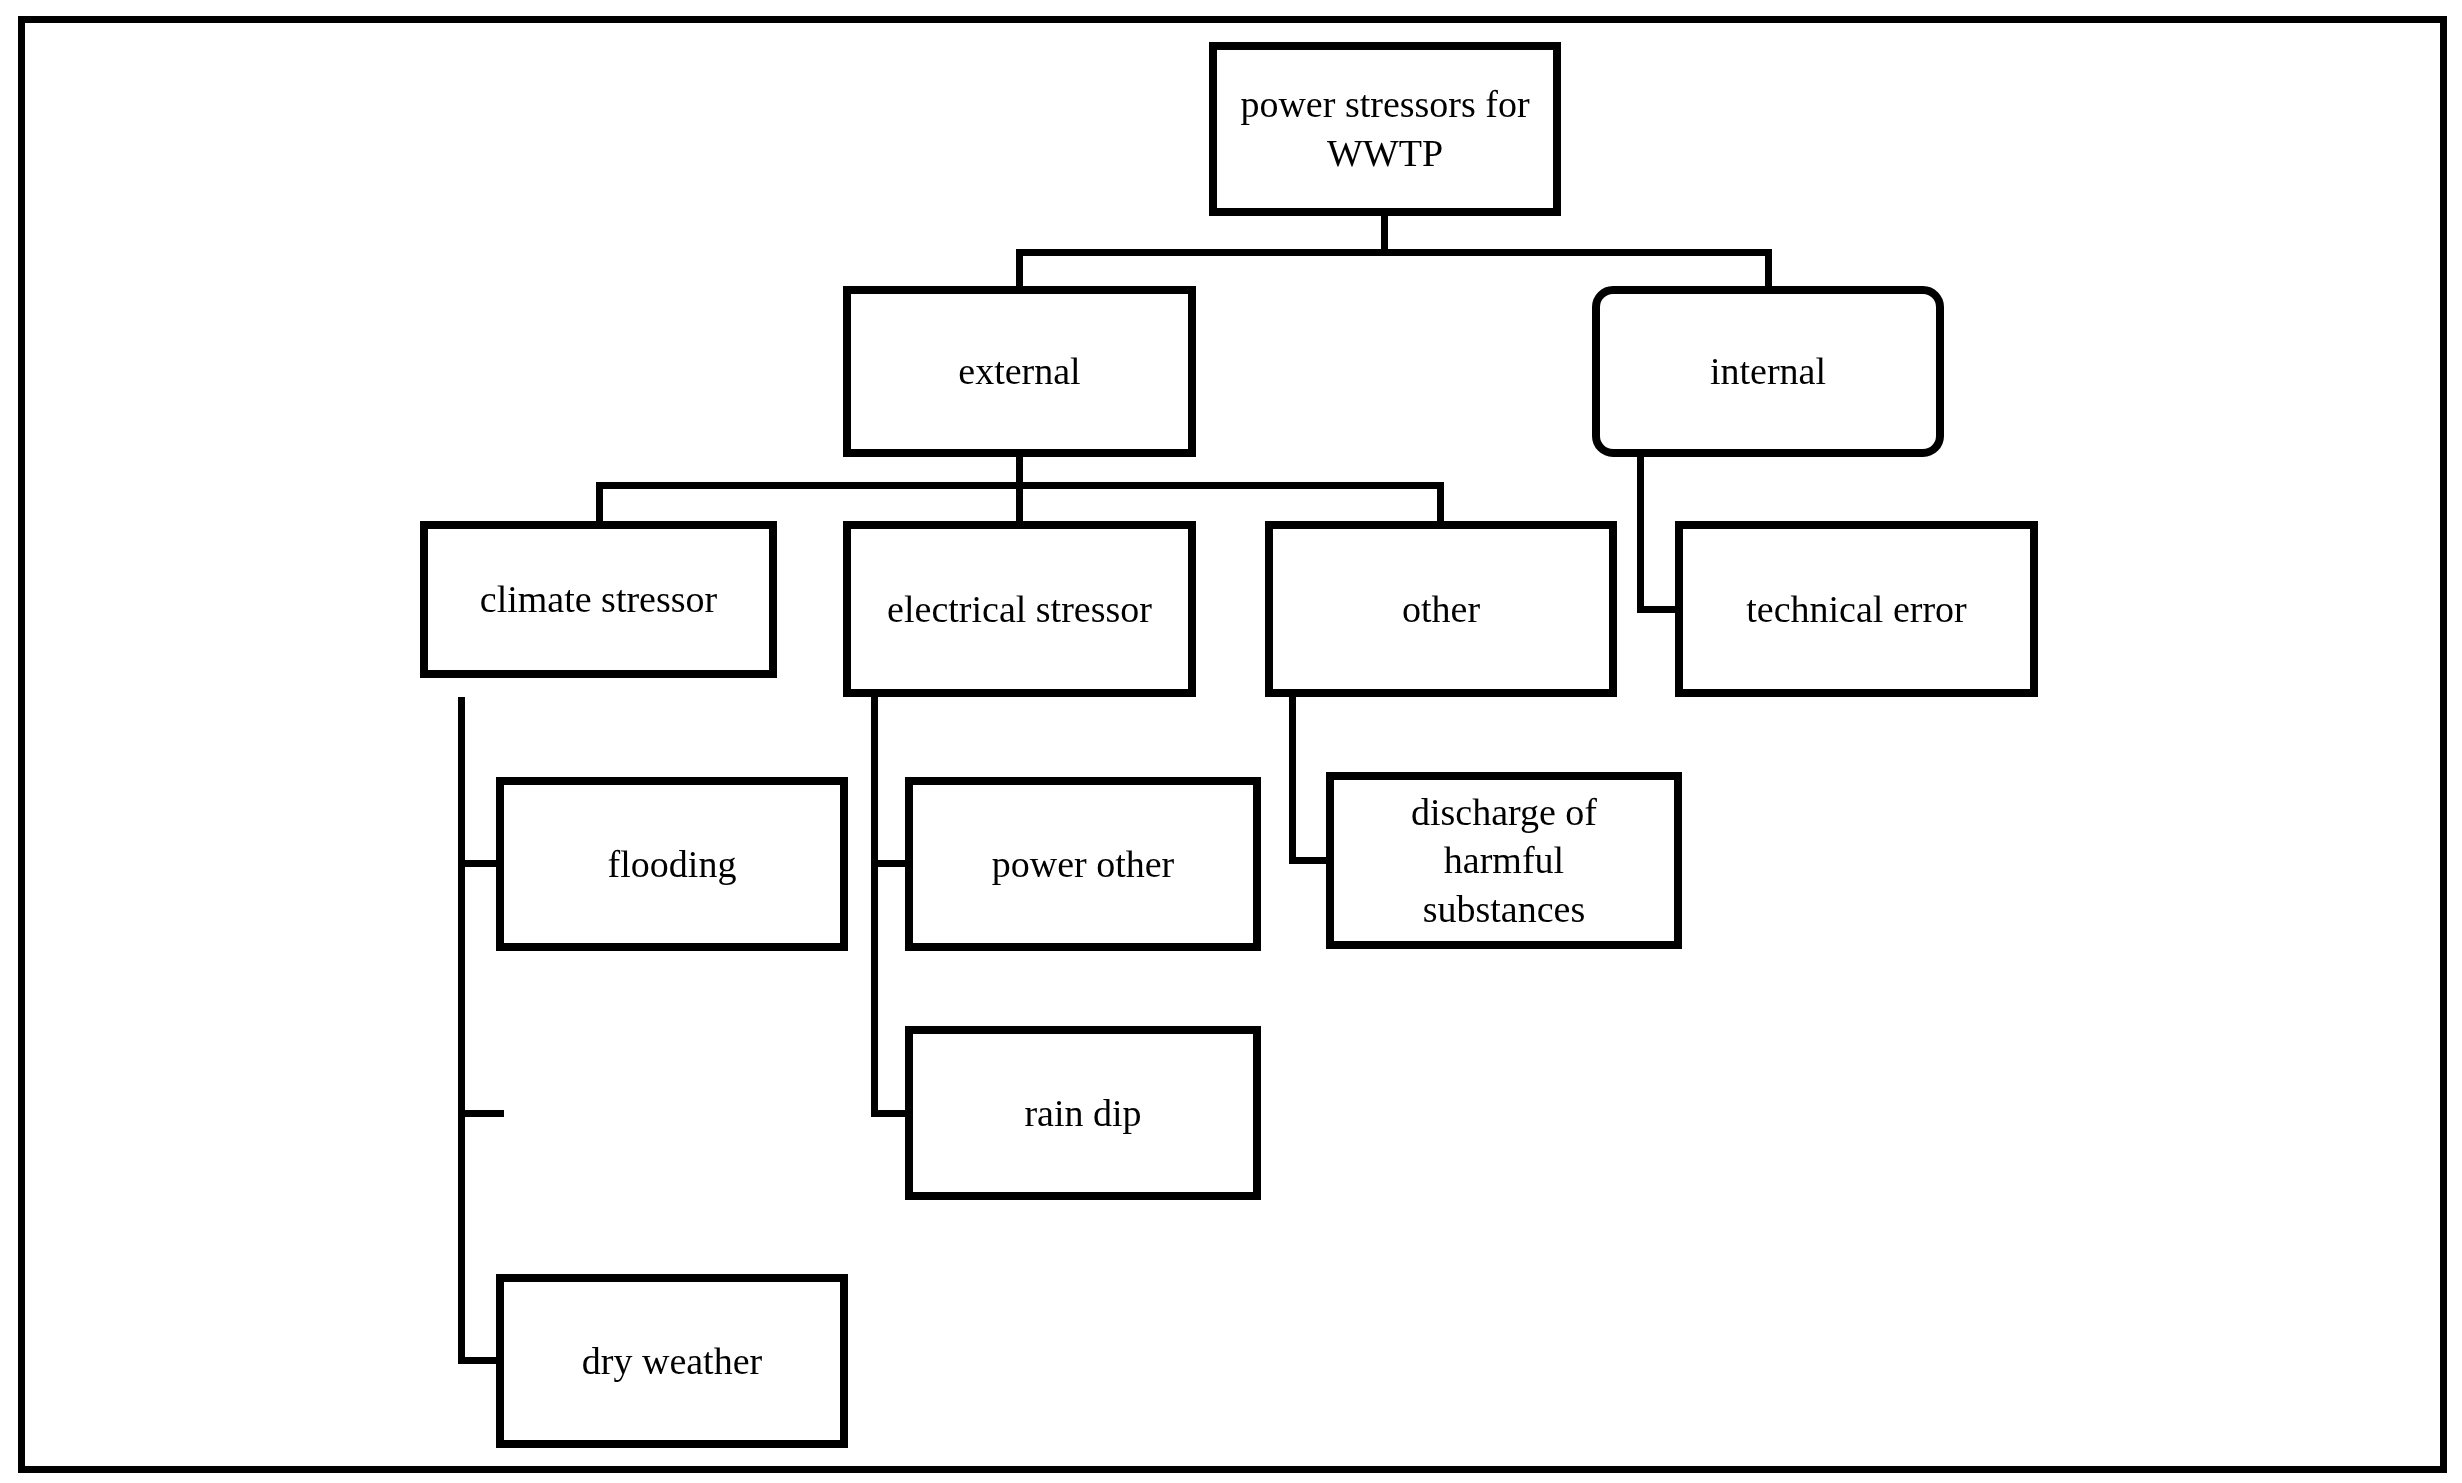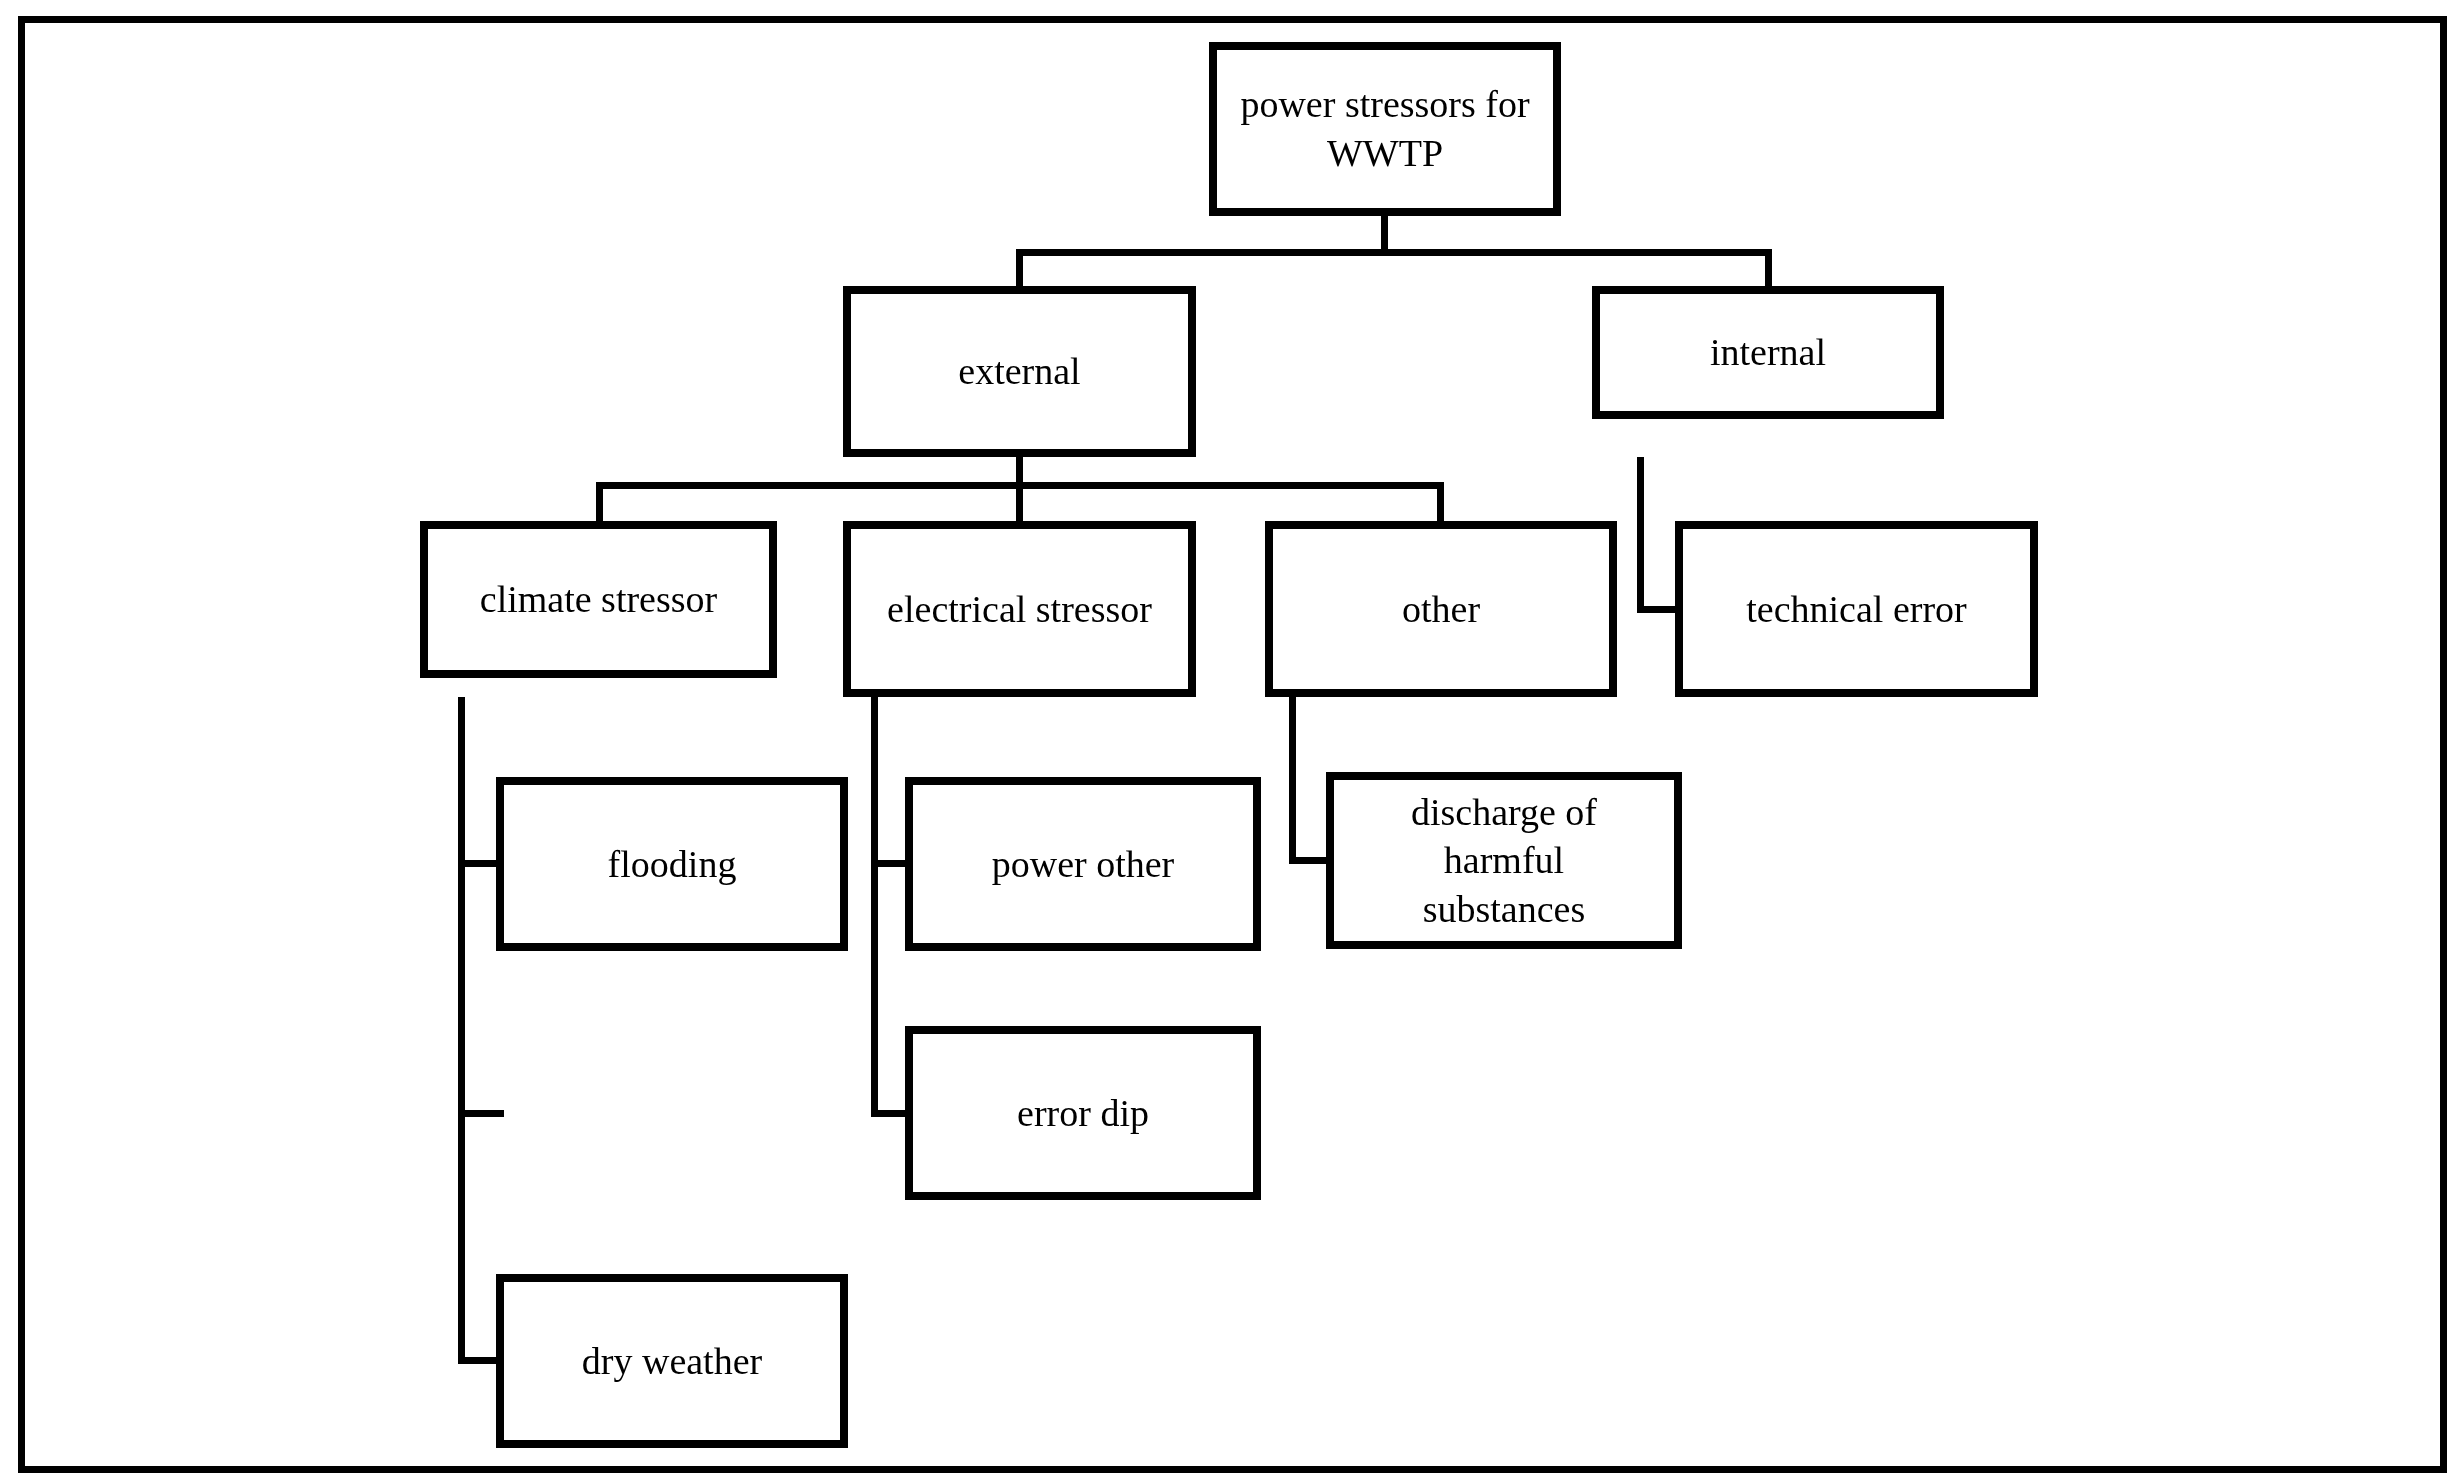--- a/index.html
+++ b/index.html
@@ -44,21 +44,21 @@
   .label-narrow { max-width: 240px; }
   .line {
     position: absolute;
     background: #000000;
     z-index: 1;
   }
 
   
   #n-root        { left: 1209px; top:   42px; width: 352px; height: 174px; }
   #n-external    { left: 843px; top:  286px; width: 353px; height: 171px; }
-  #n-internal    { left: 1592px; top:  286px; width: 352px; height: 133px; }
+  #n-internal    { left: 1592px; top:  286px; width: 352px; height: 171px; border-radius: 21px; }
   #n-climate     { left:  420px; top:  521px; width: 357px; height: 157px; }
   #n-electrical  { left: 843px; top:  521px; width: 353px; height: 176px; }
   #n-other       { left: 1265px; top:  521px; width: 352px; height: 176px; }
   #n-technical   { left: 1675px; top:  521px; width: 363px; height: 176px; }
   #n-flooding    { left:  496px; top:  777px; width: 352px; height: 174px; }
   #n-power-outage{ left: 905px; top:  777px; width: 356px; height: 174px; }
   #n-discharge   { left: 1326px; top:  772px; width: 356px; height: 177px; }
   #n-heavy-rain  { left:  496px; top: 1026px; width: 352px; height: 174px; }
   #n-power-dip   { left: 905px; top: 1026px; width: 356px; height: 174px; }
   #n-dry-weather { left:  496px; top: 1274px; width: 352px; height: 174px; }
@@ -149,19 +149,19 @@
   <div class="node" id="n-flooding">
     <span class="label">flooding</span>
   </div>
   <div class="node" id="n-power-outage">
     <span class="label">power other</span>
   </div>
   <div class="node" id="n-discharge">
     <span class="label label-narrow">discharge of harmful substances</span>
   </div>
   <div class="node" id="n-power-dip">
-    <span class="label">error dip</span>
+    <span class="label">rain dip</span>
   </div>
   <div class="node" id="n-dry-weather">
     <span class="label">dry weather</span>
   </div>
 </div>
 
 
 </body></html>

